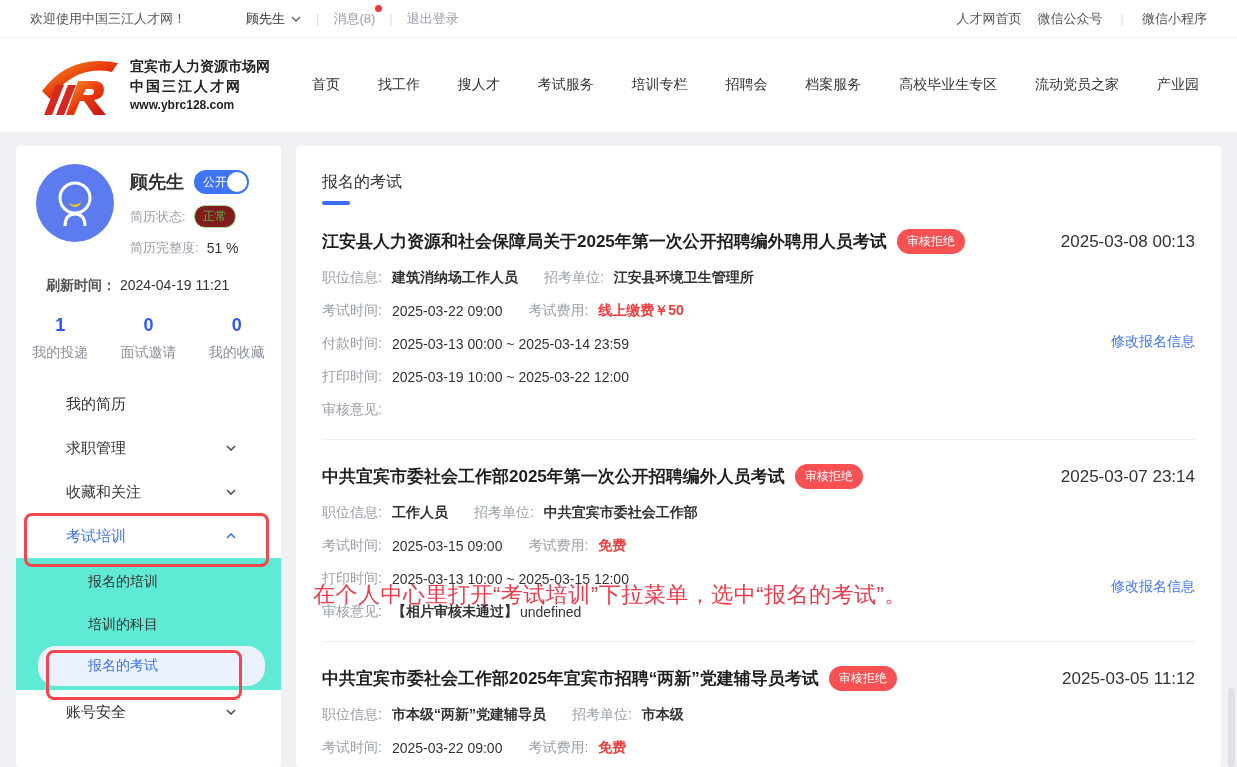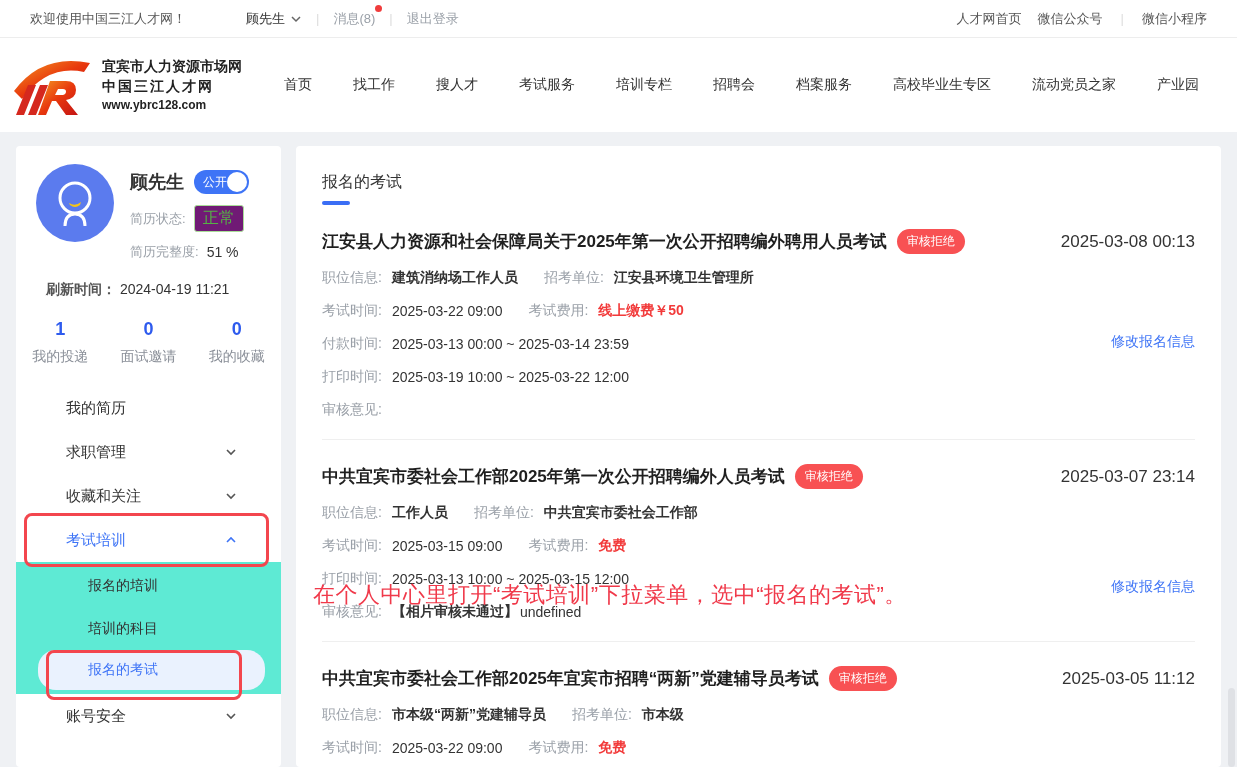--- a/index.html
+++ b/index.html
@@ -18,21 +18,21 @@
   .topbar-right { margin-left:auto; display:flex; align-items:center; gap:16px; }
   .search-group { display:flex; align-items:center; }
   .search-input { width:152px; height:32px; border:1px solid #ddd; border-right:none;
     border-radius:4px 0 0 4px; padding:0 10px; font-size:13px; color:#333; outline:none; }
   .search-input::placeholder { color:#bbb; }
   .search-btn { width:38px; height:32px; border:1px solid #ddd; border-radius:0 4px 4px 0;
     background:#fff; display:flex; align-items:center; justify-content:center; cursor:pointer; }
   .tb-link { color:#555; cursor:pointer; }
 
   
-  .mainheader { height:94px; display:flex; align-items:center; background:#fff; padding:0 38px 0 10px; }
+  .mainheader { height:94px; display:flex; align-items:center; background:#fff; padding:0 38px 0 38px; }
   .logo { display:flex; align-items:center; gap:8px; }
   .logo-text { font-size:14px; font-weight:bold; color:#222; line-height:1.45; }
   .logo-text .url { font-size:12px; }
   .nav { flex:1; display:flex; justify-content:space-between; margin-left:42px; font-size:14px; color:#333; }
   .nav-item { cursor:pointer; white-space:nowrap; }
 
   
   .content { background:#eff1f4; height:635px; padding:14px 16px 0 16px; display:flex; gap:15px; }
   .card { background:#fff; border-radius:4px; }
   .sidebar { width:265px; height:100%; overflow:hidden; flex-shrink:0; }
@@ -42,22 +42,22 @@
   .profile { padding:18px 18px 0 20px; display:flex; gap:16px; }
   .avatar { width:78px; height:78px; border-radius:50%; background:#5b7bee; flex-shrink:0;
     display:flex; align-items:center; justify-content:center; }
   .pcol { padding-top:6px; }
   .name-row { display:flex; align-items:center; gap:10px; }
   .uname { font-size:18px; font-weight:bold; color:#333; }
   .toggle { width:55px; height:24px; border-radius:12px; background:#3e74f6; position:relative;
     color:#fff; font-size:12px; line-height:24px; padding-left:9px; cursor:pointer; }
   .knob { position:absolute; right:2px; top:2px; width:20px; height:20px; border-radius:50%; background:#fff; }
   .prow { margin-top:11px; font-size:13px; color:#9aa0a8; display:flex; align-items:center; gap:8px; }
-  .status-badge { color:#56b245; background:#701a75; border:1px solid #a9dd99;
-    font-size:16px; padding:2px 8px; border-radius:3px; }
+  .status-badge { color:#56b245; background:#7f1d1d; border:1px solid #a9dd99;
+    font-size:12px; padding:2px 8px; border-radius:11px; }
   .pct { color:#333; font-size:14px; }
   .refresh { margin-top:20px; padding-left:30px; font-size:14px; }
   .refresh .lab { color:#555; font-weight:bold; }
   .refresh .val { color:#333; }
   .stats { display:flex; margin-top:20px; padding-bottom:20px; }
   .stat { flex:1; text-align:center; cursor:pointer; }
   .stat .num { color:#2e5bee; font-size:18px; font-weight:bold; }
   .stat .slab { margin-top:8px; color:#8a8f98; font-size:14px; }
 
   

